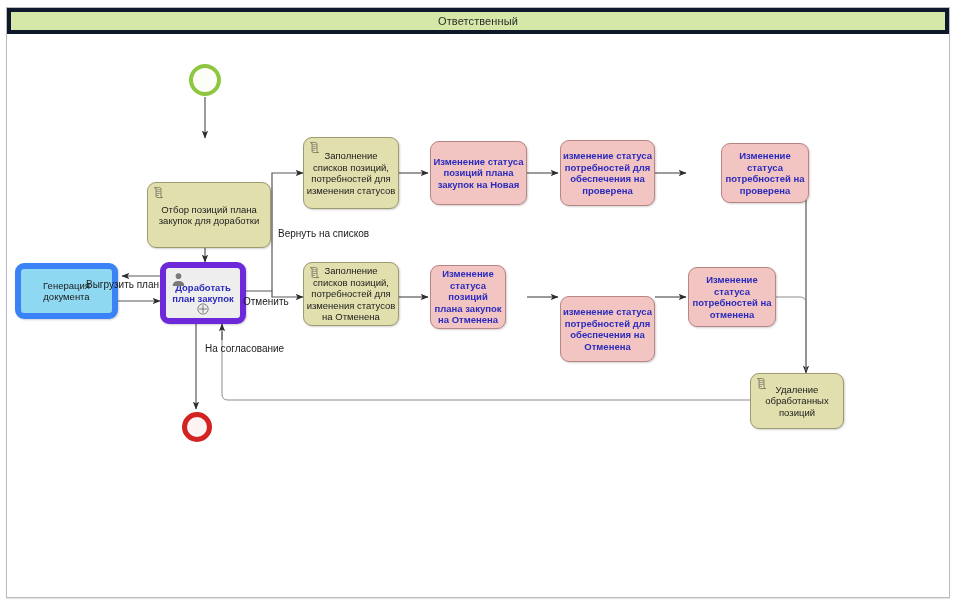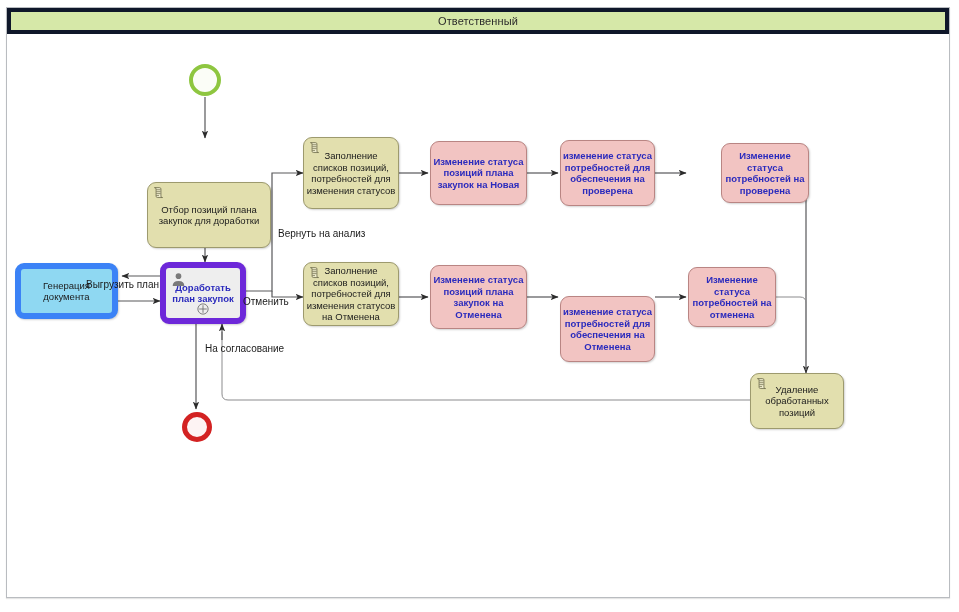--- a/index.html
+++ b/index.html
@@ -242,41 +242,41 @@
   </div>
 
   <div class="node task-service clip-top" style="left:560px;top:140px;width:95px;height:66px;">
     <span class="lbl">изменение статуса потребностей для обеспечения на проверена</span>
   </div>
 
   <div class="node task-service" style="left:688px;top:143px;width:88px;height:60px;margin-left:33px;">
     <span class="lbl">Изменение статуса потребностей на проверена</span>
   </div>
 
-  <div class="node task-service" style="left:430px;top:265px;width:97px;height:64px;">
+  <div class="node task-service" style="left:430px;top:265px;width:76px;height:64px;">
     <span class="lbl">Изменение статуса позиций плана закупок на Отменена</span>
   </div>
 
   <div class="node task-service clip-top" style="left:560px;top:264px;width:95px;height:66px;margin-top:32px;">
     <span class="lbl">изменение статуса потребностей для обеспечения на Отменена</span>
   </div>
 
   <div class="node task-service" style="left:688px;top:267px;width:88px;height:60px;">
     <span class="lbl">Изменение статуса потребностей на отменена</span>
   </div>
 
   <div class="node task-script" style="left:750px;top:373px;width:94px;height:56px;">
     <svg class="mk" viewBox="0 0 16 16">
       <path d="M3 2 q2 0 2 1.6 v9 q0 1.6 2 1.6 h6 q-2 0 -2 -1.6 v-9 q0 -1.6 -2 -1.6 z" fill="#efeccd" stroke="#6f6d4c" stroke-width="1"></path>
       <path d="M5.2 4.6 h5.4 M5.2 7 h5.4 M5.2 9.4 h5.4 M5.2 11.8 h3.4" stroke="#6f6d4c" stroke-width="0.9"></path>
     </svg>
     <span class="lbl">Удаление обработанных позиций</span>
   </div>
 
-  <div class="edge-label" style="left:278px;top:228px;">Вернуть на анализ</div>
+  <div class="edge-label" style="left:278px;top:228px;">Вернуть на списков</div>
 
   <div class="edge-label" style="left:243px;top:296px;">Отменить</div>
 
   <div class="edge-label" style="left:86px;top:279px;">Выгрузить план</div>
 
   <div class="edge-label" style="left:205px;top:343px;">На согласование</div>
 
 </div>
 
 </body></html>

